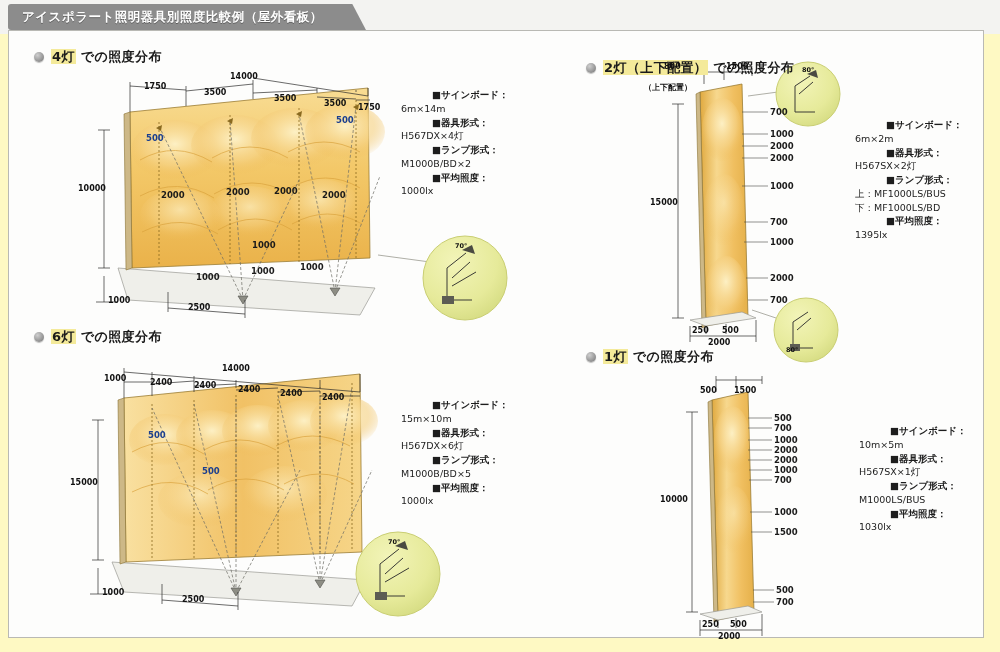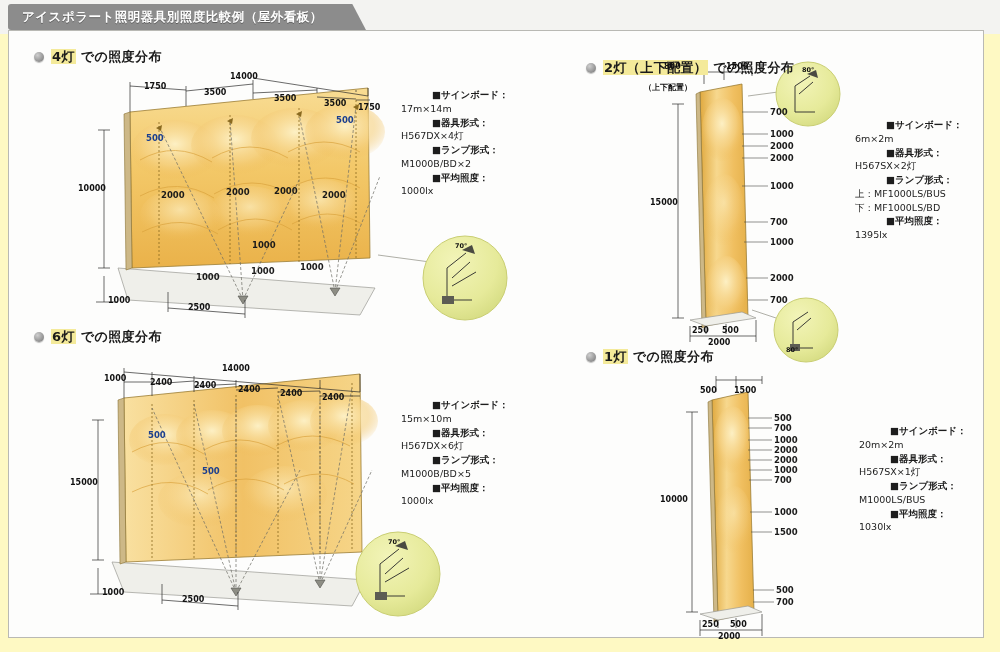--- a/index.html
+++ b/index.html
@@ -398,21 +398,21 @@
   <span class="lux" style="left:226px;top:187px;">2000</span>
   <span class="lux" style="left:274px;top:186px;">2000</span>
   <span class="lux" style="left:322px;top:190px;">2000</span>
   <span class="lux" style="left:252px;top:240px;">1000</span>
   <span class="lux" style="left:196px;top:272px;">1000</span>
   <span class="lux" style="left:251px;top:266px;">1000</span>
   <span class="lux" style="left:300px;top:262px;">1000</span>
 
   <div class="spec" style="left:392px;top:88px;">
     <span class="ln k">■サインボード：</span>
-    <span class="ln ind">17m×14m</span>
+    <span class="ln ind">6m×14m</span>
     <span class="ln k">■器具形式：</span>
     <span class="ln ind">H567DX×4灯</span>
     <span class="ln k">■ランプ形式：</span>
     <span class="ln ind">M1000B/BD×2</span>
     <span class="ln k">■平均照度：</span>
     <span class="ln ind">1000lx</span>
   </div>
 
   <div class="sec-head" style="left:34px;top:328px;">
     <span class="bullet"></span>
@@ -498,21 +498,21 @@
   <span class="lux" style="left:774px;top:455px;">2000</span>
   <span class="lux" style="left:774px;top:465px;">1000</span>
   <span class="lux" style="left:774px;top:475px;">700</span>
   <span class="lux" style="left:774px;top:507px;">1000</span>
   <span class="lux" style="left:774px;top:527px;">1500</span>
   <span class="lux" style="left:776px;top:585px;">500</span>
   <span class="lux" style="left:776px;top:597px;">700</span>
 
   <div class="spec" style="left:850px;top:424px;">
     <span class="ln k">■サインボード：</span>
-    <span class="ln ind">20m×2m</span>
+    <span class="ln ind">10m×5m</span>
     <span class="ln k">■器具形式：</span>
     <span class="ln ind">H567SX×1灯</span>
     <span class="ln k">■ランプ形式：</span>
     <span class="ln ind">M1000LS/BUS</span>
     <span class="ln k">■平均照度：</span>
     <span class="ln ind">1030lx</span>
   </div>
 
 </div>
 

